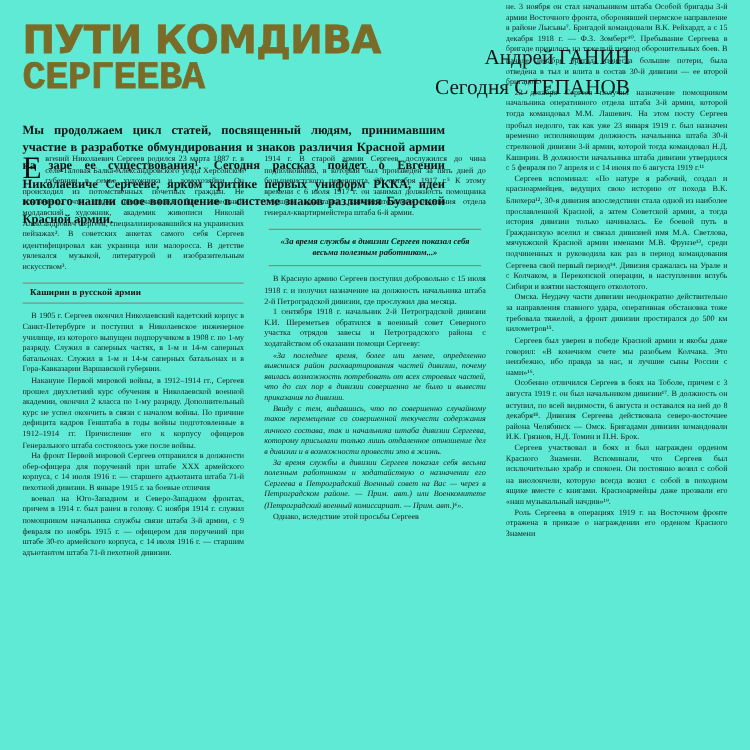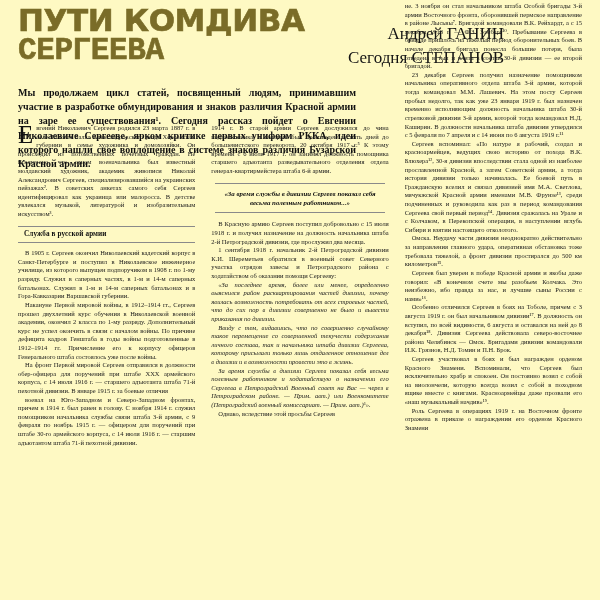--- a/index.html
+++ b/index.html
@@ -12,22 +12,22 @@
     height: 600px;
     overflow: hidden;
     font-family: "Liberation Serif", "DejaVu Serif", serif;
     color: #1b1b1b;
   }
   .page {
     position: relative;
     width: 600px;
     height: 600px;
     box-sizing: border-box;
-    padding: 4px 18px 8px 18px;
-    background: #fef9c3;
+    padding: 16px 18px 8px 18px;
+    background: #5eead4;
   }
 
   
   .masthead {
     display: flex;
     align-items: flex-start;
     justify-content: flex-start;
     padding-top: 2px;
     height: 72px;
   }
@@ -167,21 +167,21 @@
   <div class="lead-wrap">
     <p class="lead">Мы продолжаем цикл статей, посвященный людям, принимавшим участие в разработке обмундирования и знаков различия Красной армии на заре ее существования¹. Сегодня рассказ пойдет о Евгении Николаевиче Сергееве, ярком критике первых униформ РККА, идеи которого нашли свое воплощение в системе знаков различия Бузарской Красной армии.</p>
   </div>
 
   <div class="columns">
 
     <div class="col col1">
       <p class="noind"><span class="dropcap">Е</span><span>вгений Николаевич Сергеев родился 23 марта 1887 г. в селе Таловая Балка Александровского уезда Херсонской губернии в семье художника и домохозяйки. Он происходил из потомственных почетных граждан. Не исключено, что отцом военачальника был известный молдавский художник, академик живописи Николай Александрович Сергеев, специализировавшийся на украинских пейзажах². В советских анкетах самого себя Сергеев идентифицировал как украинца или малоросса. В детстве увлекался музыкой, литературой и изобразительным искусством³.</span></p>
 
       <div class="section-head">
-        <span>Служба в русской армии</span>
+        <span>Каширин в русской армии</span>
       </div>
 
       <p>В 1905 г. Сергеев окончил Николаевский кадетский корпус в Санкт-Петербурге и поступил в Николаевское инженерное училище, из которого выпущен подпоручиком в 1908 г. по 1-му разряду. Служил в саперных частях, в 1-м и 14-м саперных батальонах. Служил в 1-м и 14-м саперных батальонах и в Гора-Кавказарии Варшавской губернии.</p>
       <p>Накануне Первой мировой войны, в 1912–1914 гг., Сергеев прошел двухлетний курс обучения в Николаевской военной академии, окончил 2 класса по 1-му разряду. Дополнительный курс не успел окончить в связи с началом войны. По причине дефицита кадров Генштаба в годы войны подготовленные в 1912–1914 гг. Причисление его к корпусу офицеров Генерального штаба состоялось уже после войны.</p>
       <p>На фронт Первой мировой Сергеев отправился в должности обер-офицера для поручений при штабе ХХХ армейского корпуса, с 14 июля 1916 г. — старшего адъютанта штаба 71-й пехотной дивизии. В январе 1915 г. за боевые отличия</p>
       <p>воевал на Юго-Западном и Северо-Западном фронтах, причем в 1914 г. был ранен в голову. С ноября 1914 г. служил помощником начальника службы связи штаба 3-й армии, с 9 февраля по ноябрь 1915 г. — офицером для поручений при штабе 30-го армейского корпуса, с 14 июля 1916 г. — старшим адъютантом штаба 71-й пехотной дивизии.</p>
     </div>
 
     <div class="col col2">
       <p class="noind">1914 г. В старой армии Сергеев дослужился до чина подполковника, в который был произведен за пять дней до большевистского переворота, 20 октября 1917 г.⁵ К этому времени с 6 июля 1917 г. он занимал должность помощника старшего адъютанта разведывательного отделения отдела генерал-квартирмейстера штаба 6-й армии.</p>

